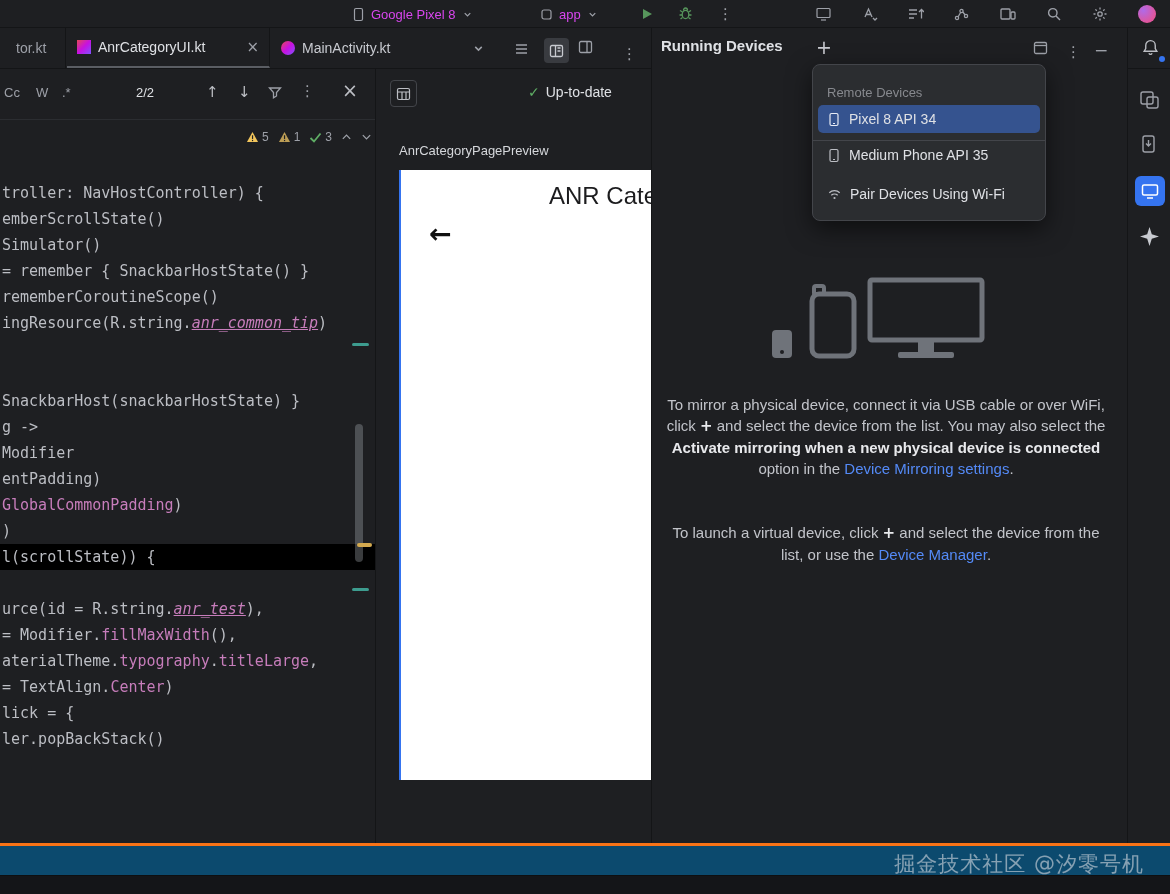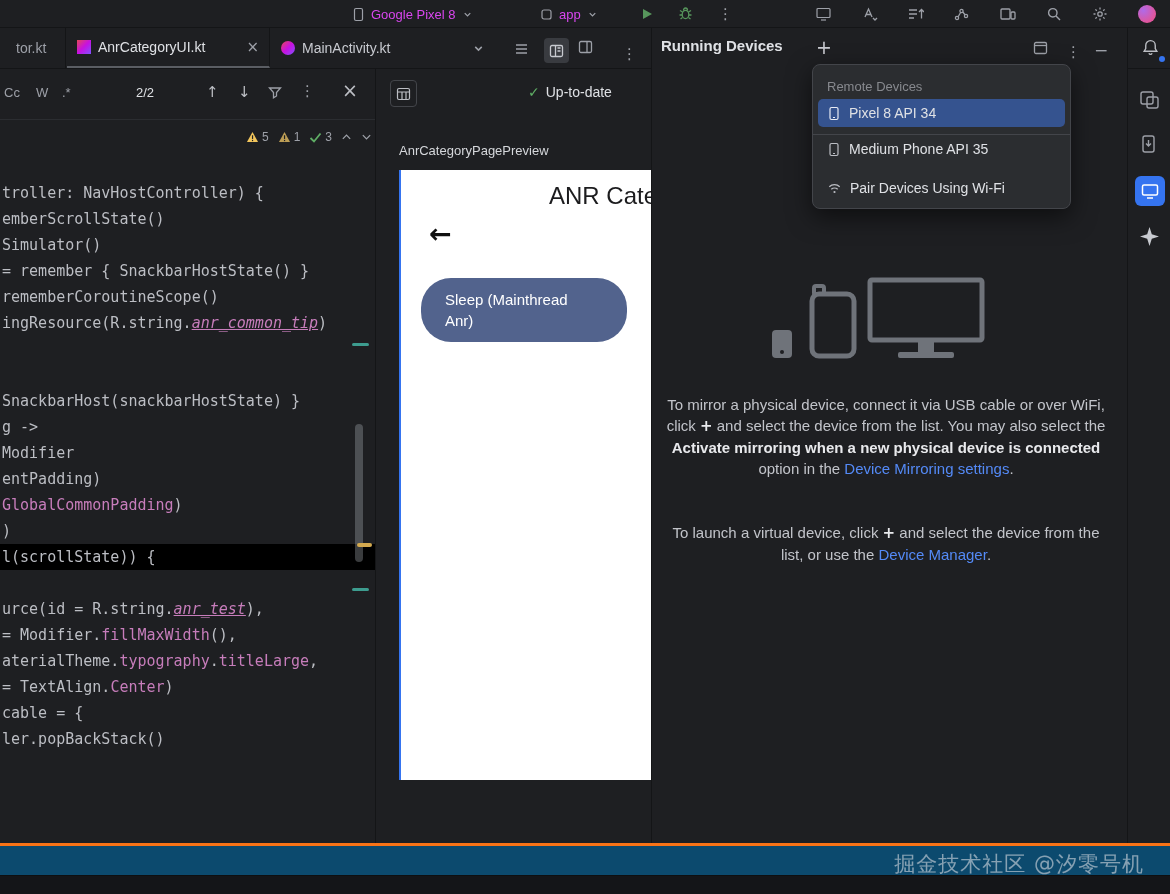--- a/index.html
+++ b/index.html
@@ -66,22 +66,22 @@
 
   
   .rd-title{left:661px;top:37px;font-size:15px;font-weight:700;color:#dfe1e5}
   .plusbtn{font-size:19px;color:#c8cad0;line-height:20px}
   .instr{width:440px;text-align:center;font-size:15px;line-height:21px;color:#c2c4ca}
   .instr b{color:#e8e9ec}
   .instr .link{color:#548af7}
   .plus-inline{color:#e8e9ec;font-weight:700}
 
   
-  .popup{left:812px;top:64px;width:259px;background:#2b2d30;border:1px solid #43454a;
-         border-radius:8px;box-shadow:0 8px 24px rgba(0,0,0,.55);padding:6px 0;z-index:40}
+  .popup{left:812px;top:64px;width:234px;background:#2b2d30;border:1px solid #43454a;
+         border-radius:8px;box-shadow:0 8px 24px rgba(0,0,0,.55);padding:12px 0;z-index:40}
   .dd-header{padding:8px 14px 5px;font-size:13px;color:#87898e}
   .dd-item{display:flex;align-items:center;gap:8px;height:28px;padding:0 9px;margin:0 5px;
            border-radius:5px;font-size:14px;color:#dfe1e5}
   .dd-item.selected{background:#35538f}
   .dd-item .dd-icon{display:inline-flex;color:#bcbec4}
   .dd-item.selected .dd-icon{color:#e8ecf5}
   .dd-sep{height:1px;background:#43454a;margin:7px 0 0}
 
   
   .rstrip{left:1127px;top:28px;width:43px;height:815px;border-left:1px solid #141517}
@@ -305,21 +305,21 @@
       <div class="code-line"><span>Modifier</span></div>
       <div class="code-line"><span>entPadding)</span></div>
       <div class="code-line"><span class="tok-pi">GlobalCommonPadding</span><span>)</span></div>
       <div class="code-line"><span>)</span></div>
       <div class="code-line hl"><span>l(scrollState)) {</span></div>
       <div class="code-line"></div>
       <div class="code-line"><span>urce(id = R.string.</span><span class="tok-pu">anr_test</span><span>),</span></div>
       <div class="code-line"><span>= Modifier.</span><span class="tok-pi">fillMaxWidth</span><span>(),</span></div>
       <div class="code-line"><span>aterialTheme.</span><span class="tok-pi">typography</span><span>.</span><span class="tok-pi">titleLarge</span><span>,</span></div>
       <div class="code-line"><span>= TextAlign.</span><span class="tok-pi">Center</span><span>)</span></div>
-      <div class="code-line"><span>cable = {</span></div>
+      <div class="code-line"><span>lick = {</span></div>
       <div class="code-line"><span>ler.popBackStack()</span></div>
     </div>
   <div class="scroll-thumb abs"></div>
   <div class="mark abs" style="left:352px;top:343px;width:17px;height:3px;background:#3d9c8f"></div>
   <div class="mark abs" style="left:357px;top:543px;width:15px;height:4px;background:#d3a94f"></div>
   <div class="mark abs" style="left:352px;top:588px;width:17px;height:3px;background:#3d9c8f"></div>
 
   <div class="vdiv abs" style="left:375px;top:68px;height:775px"></div>
 
   <div class="pv-toolbar abs">
@@ -333,24 +333,20 @@
       <span class="glyph" style="color:#5fad65">✓</span>
       <span>Up-to-date</span>
     </span>
   </div>
 
   <div class="pv-label abs">AnrCategoryPagePreview</div>
 
   <div class="canvas abs">
     <div class="cv-title">ANR Cate</div>
     <div class="cv-back glyph">←</div>
-    <div class="cv-button">
-      <span>Sleep (Mainthread</span>
-      <span>Anr)</span>
-    </div>
   </div>
 
   <div class="vdiv abs" style="left:651px;top:28px;height:815px"></div>
 
   <svg class="abs" style="left:768px;top:276px" width="230" height="90" viewBox="0 0 230 90">
     <rect x="4" y="54" width="20" height="28" rx="4" fill="#6f737a"></rect>
     <circle cx="14" cy="76" r="2" fill="#1e1f22"></circle>
     <rect x="46" y="10" width="10" height="9" rx="2" fill="none" stroke="#6f737a" stroke-width="4"></rect>
     <rect x="44" y="18" width="42" height="62" rx="7" fill="#1e1f22" stroke="#6f737a" stroke-width="5"></rect>
     <rect x="102" y="4" width="112" height="60" rx="2" fill="none" stroke="#6f737a" stroke-width="5"></rect>

